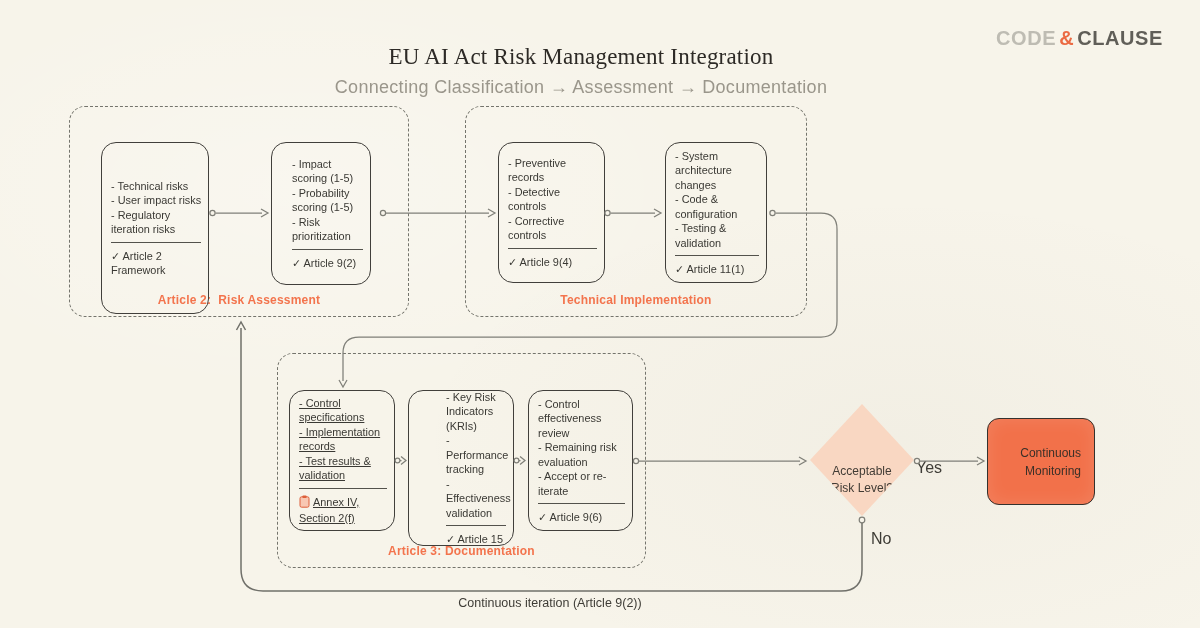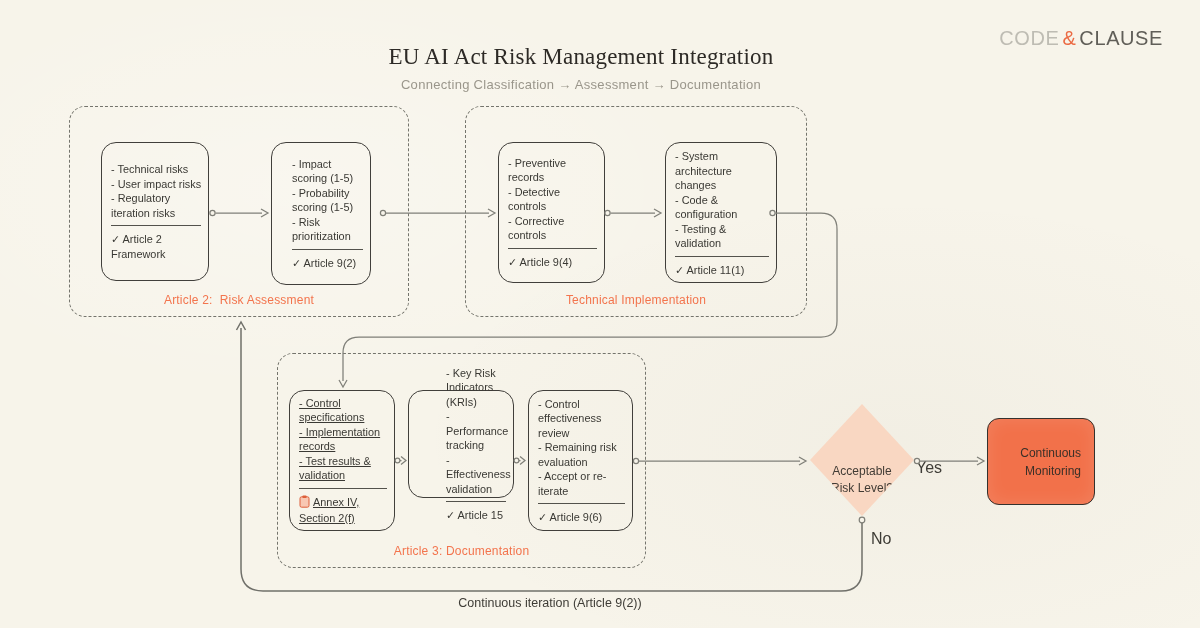--- a/index.html
+++ b/index.html
@@ -12,31 +12,31 @@
       #f7f4ea;
     font-family:"Liberation Sans","DejaVu Sans",sans-serif;
     color:#3a3934;
   }
   
   .header { position:absolute; left:281px; top:24px; width:600px; text-align:center;margin-top:20px; }
   .title {
     font-family:"Liberation Serif","DejaVu Serif",serif;
     font-size:23px; font-weight:normal; color:#2d2a26; letter-spacing:.2px;
   }
-  .subtitle { margin-top:7px; font-size:13px; color:#9a968b; letter-spacing:.3px; }
-  .brand { position:absolute; top:27px; right:37px; font-size:20px; font-weight:normal; letter-spacing:.6px; }
+  .subtitle { margin-top:7px; font-size:18px; color:#9a968b; letter-spacing:.3px; }
+  .brand { position:absolute; top:27px; right:37px; font-size:20px; font-weight:bold; letter-spacing:.6px; }
   .brand-code { color:#bebcb3; }
   .brand-amp { color:#eb6a43; padding:0 3px; }
   .brand-clause { color:#605e58; }
 
   
   .group { position:absolute; border:1.2px dashed #74746c; border-radius:16px; }
   .group-label {
     position:absolute; bottom:9px; left:0; right:0; text-align:center;
-    color:#f3744d; font-weight:normal; font-size:12px; white-space:pre-wrap; letter-spacing:.2px;
+    color:#f3744d; font-weight:bold; font-size:12px; white-space:pre-wrap; letter-spacing:.2px;
   }
 
   
   .node {
     position:absolute; border:1.4px solid #413f3b; border-radius:15px;
     padding:6px 4px 6px 9px; font-size:10.9px; line-height:14.5px; color:#3a3934;
     display:flex; flex-direction:column; justify-content:center;
   }
   .divider { border-top:1.5px solid #53524c; margin:5px 3px 6px 0; }
   .clip-icon { display:inline-block; vertical-align:-2px; margin-right:3px; }
@@ -82,21 +82,21 @@
   <div class="group" style="left:69px; top:106px; width:340px; height:211px;">
     <div class="group-label">Article 2:  Risk Assessment</div>
   </div>
   <div class="group" style="left:465px; top:106px; width:342px; height:211px;">
     <div class="group-label">Technical Implementation</div>
   </div>
   <div class="group" style="left:277px; top:353px; width:369px; height:215px;">
     <div class="group-label">Article 3: Documentation</div>
   </div>
 
-  <div class="node" style="left:101px; top:142px; width:108px; height:139px;">
+  <div class="node" style="left:101px; top:142px; width:108px; height:172px;">
     <div>- Technical risks</div>
     <div>- User impact risks</div>
     <div>- Regulatory iteration risks</div>
     <div class="divider"></div>
     <div class="node-footer">✓ Article 2 Framework</div>
   </div>
 
   <div class="node" style="left:271px; top:142px; width:100px; height:143px;padding-left:20px;">
     <div>- Impact scoring (1-5)</div>
     <div>- Probability scoring (1-5)</div>
@@ -106,42 +106,42 @@
   </div>
 
   <div class="node" style="left:498px; top:142px; width:107px; height:141px;">
     <div>- Preventive records</div>
     <div>- Detective controls</div>
     <div>- Corrective controls</div>
     <div class="divider"></div>
     <div class="node-footer">✓ Article 9(4)</div>
   </div>
 
-  <div class="node" style="left:665px; top:142px; width:112px; height:141px;justify-content:space-between;">
+  <div class="node" style="left:665px; top:142px; width:102px; height:141px;">
     <div>- System architecture changes</div>
     <div>- Code &amp; configuration</div>
     <div>- Testing &amp; validation</div>
     <div class="divider"></div>
     <div class="node-footer">✓ Article 11(1)</div>
   </div>
 
   <div class="node" style="left:289px; top:390px; width:106px; height:141px;text-decoration:underline;">
     <div>- Control specifications</div>
     <div>- Implementation records</div>
     <div>- Test results &amp; validation</div>
     <div class="divider"></div>
     <div class="node-footer">
       <span class="clip-icon"><svg width="11" height="13" viewBox="0 0 11 13">
             <rect x="1" y="1.8" width="9" height="10.4" rx="1.6" fill="#f8c7b2" stroke="#dd5f3a" stroke-width="1"></rect>
             <rect x="3.4" y="0.5" width="4.2" height="2.6" rx="1" fill="#dd5f3a"></rect>
           </svg></span><span>Annex IV, Section 2(f)</span>
     </div>
   </div>
 
-  <div class="node" style="left:408px; top:390px; width:106px; height:108px;padding-left:37px;">
+  <div class="node" style="left:408px; top:390px; width:106px; height:156px;padding-left:37px;">
     <div>- Key Risk Indicators (KRIs)</div>
     <div>- Performance tracking</div>
     <div>- Effectiveness validation</div>
     <div class="divider"></div>
     <div class="node-footer">✓ Article 15</div>
   </div>
 
   <div class="node" style="left:528px; top:390px; width:105px; height:141px;">
     <div>- Control effectiveness review</div>
     <div>- Remaining risk evaluation</div>

